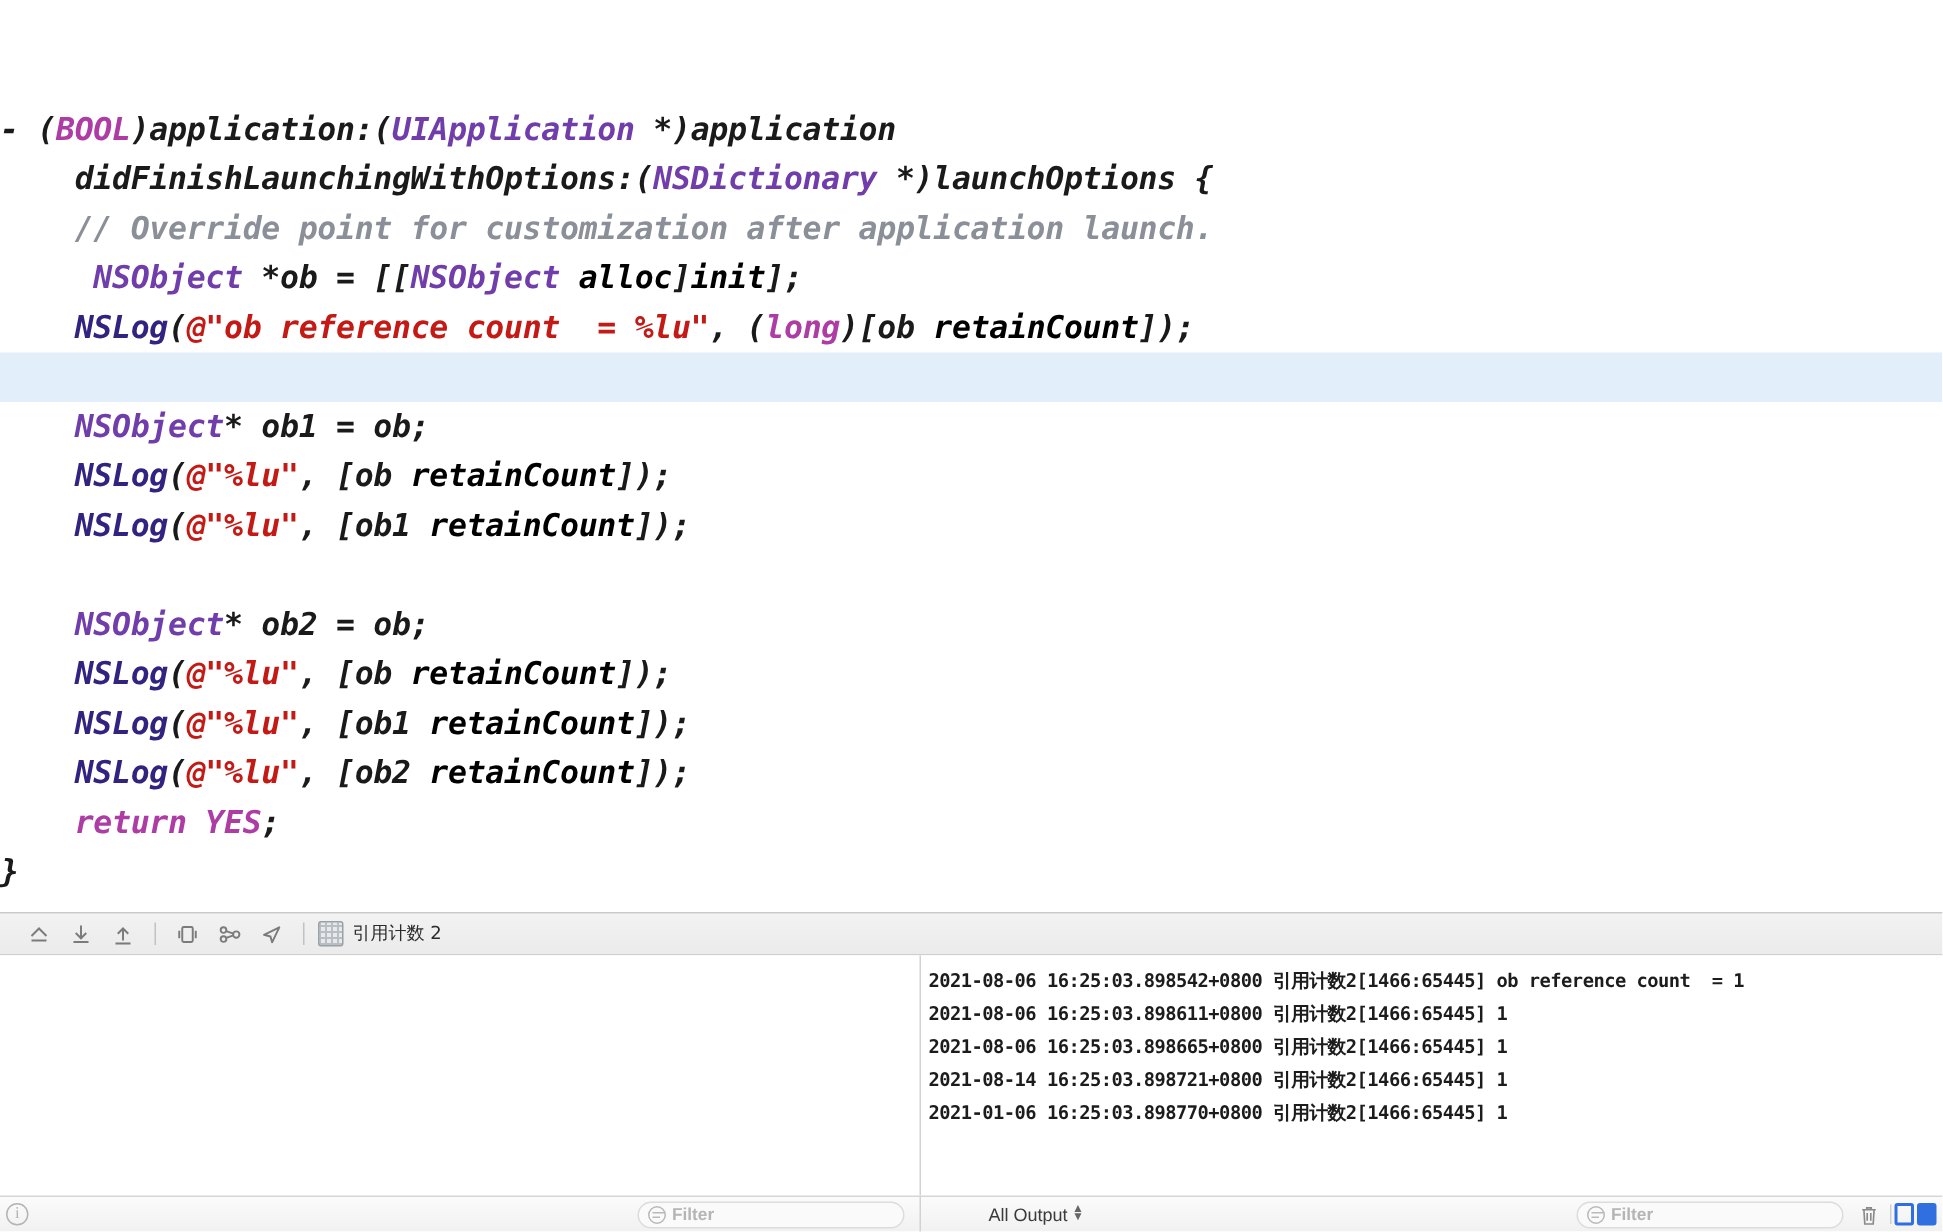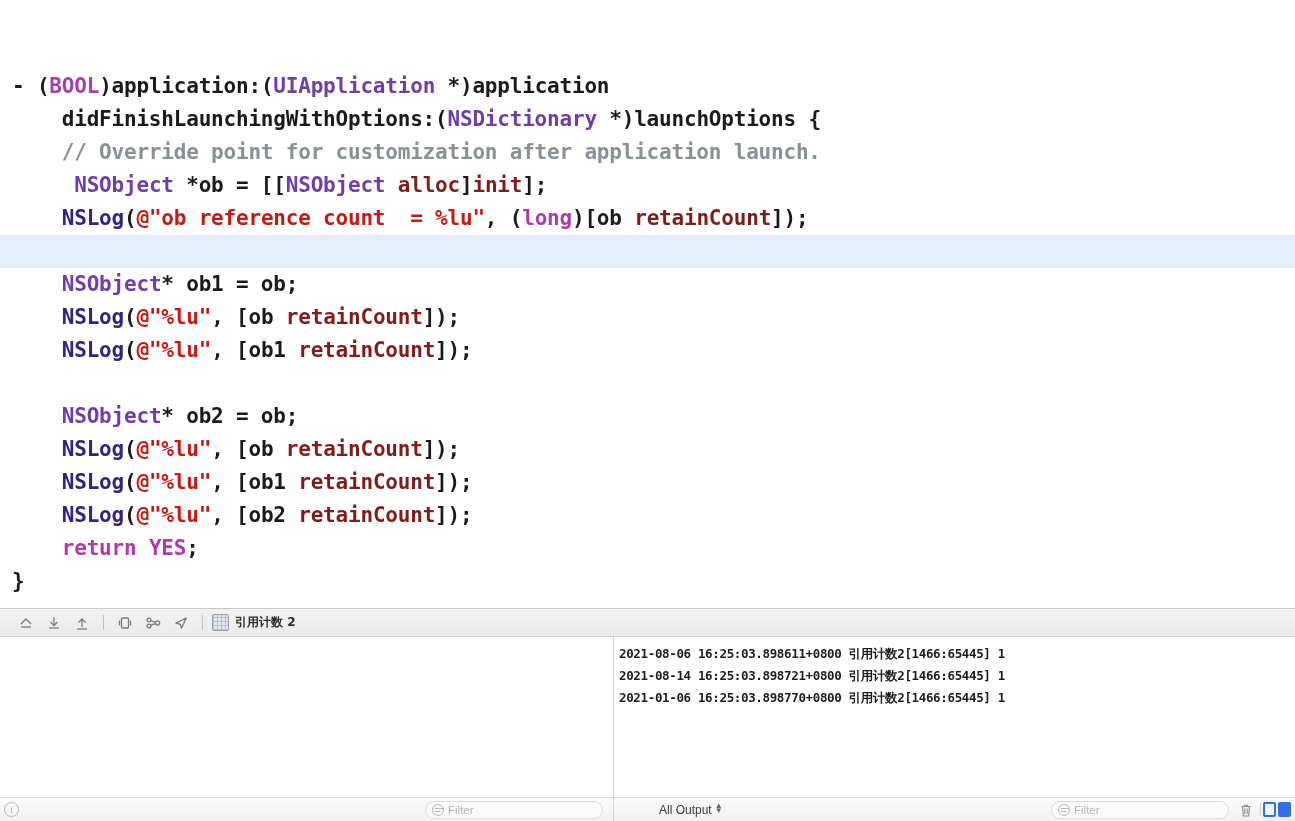--- a/index.html
+++ b/index.html
@@ -19,27 +19,27 @@
   .code {
     font-family: "DejaVu Sans Mono", monospace;
     font-size: 21px;
     font-weight: bold;
     line-height: 33px;
     color: #1a1a1a;
     padding-top: 70px;
     white-space: pre;
     letter-spacing: -0.2px;
   }
-  .line { height: 33px; padding-left: 12px; }
+  .line { height: 33px; padding-left: 0; font-style: italic; }
   .line.hl { background: #e3eefb; }
 
   
   .kw   { color: #ad3da4; }   
   .type { color: #703daa; }   
-  .meth { color: #7f1d1d; }   
+  .meth { color: #000000; }   
   .fn   { color: #31237f; }   
   .str  { color: #c41a16; }   
   .cmt  { color: #8a8f98; }   
   .pl   { color: #1a1a1a; }   
 
   
   .dbg-bar {
     position: absolute; left: 0; top: 608px; width: 1295px; height: 29px;
     background: linear-gradient(#f2f2f2, #ebebeb);
     border-top: 1px solid #c9c9c9;
@@ -51,21 +51,20 @@
     display: flex; align-items: center; justify-content: center;
     color: #7b7b7b;
   }
   .tb-btn svg { display:block; }
   .tb-sep {
     width: 1px; height: 15px; background: #c2c2c2; margin: 0 7px;
   }
   .crumb {
     display: flex; align-items: center; gap: 6px;
     padding-left: 2px;
-    font-weight: bold;
   }
   .crumb-icon {
     width: 17px; height: 17px;
     border: 1px solid #9aa0a6;
     border-radius: 2px;
     background:
       repeating-linear-gradient(0deg, #b9bec4 0 1px, transparent 1px 4px),
       repeating-linear-gradient(90deg, #b9bec4 0 1px, transparent 1px 4px),
       #e7e9ec;
   }
@@ -110,21 +109,21 @@
 
   .info-icon {
     margin-left: 4px; width: 15px; height: 15px; border: 1.4px solid #b4b4b4;
     border-radius: 50%; color:#b4b4b4; font-size: 11px; line-height: 12px;
     text-align:center; font-family: "Liberation Serif", serif;
   }
   .filter-box {
     position:absolute; right: 10px; top: 3px;
     width: 178px; height: 18px;
     background: #fafafa; border: 1px solid #dcdcdc; border-radius: 9px;
-    display: flex; align-items: center; gap: 4px; padding-left: 6px;
+    display: flex; align-items: center; gap: 4px; padding-left: 6px; font-weight: bold;
   }
   .filter-box.rightpane { right: 66px; width: 178px; }
   .filt-icon {
     width: 12px; height: 12px; border: 1.2px solid #b9b9b9; border-radius: 50%;
     position: relative; flex: none;
   }
   .filt-icon::before, .filt-icon::after {
     content:""; position:absolute; left: 2px; height: 1.2px; background:#b9b9b9;
   }
   .filt-icon::before { top: 3.5px; width: 7.5px; }
@@ -215,21 +214,23 @@
 
     <div class="crumb">
       <div class="crumb-icon"></div>
       <span class="crumb-label">引用计数 2</span>
     </div>
   </div>
 
   <div class="dbg-area">
     <div class="var-pane"></div>
     <div class="console-pane" id="console-pane">
+        <div class="log-line">2021-08-06 16:25:03.898542+0800 引用计数2[1466:65445] ob reference count  = 1</div>
         <div class="log-line">2021-08-06 16:25:03.898611+0800 引用计数2[1466:65445] 1</div>
+        <div class="log-line">2021-08-06 16:25:03.898665+0800 引用计数2[1466:65445] 1</div>
         <div class="log-line">2021-08-14 16:25:03.898721+0800 引用计数2[1466:65445] 1</div>
         <div class="log-line">2021-01-06 16:25:03.898770+0800 引用计数2[1466:65445] 1</div>
       </div>
   </div>
 
   <div class="status-bar">
     <div class="sb-left">
       <div class="info-icon">i</div>
       <div class="filter-box">
         <span class="filt-icon"></span>

